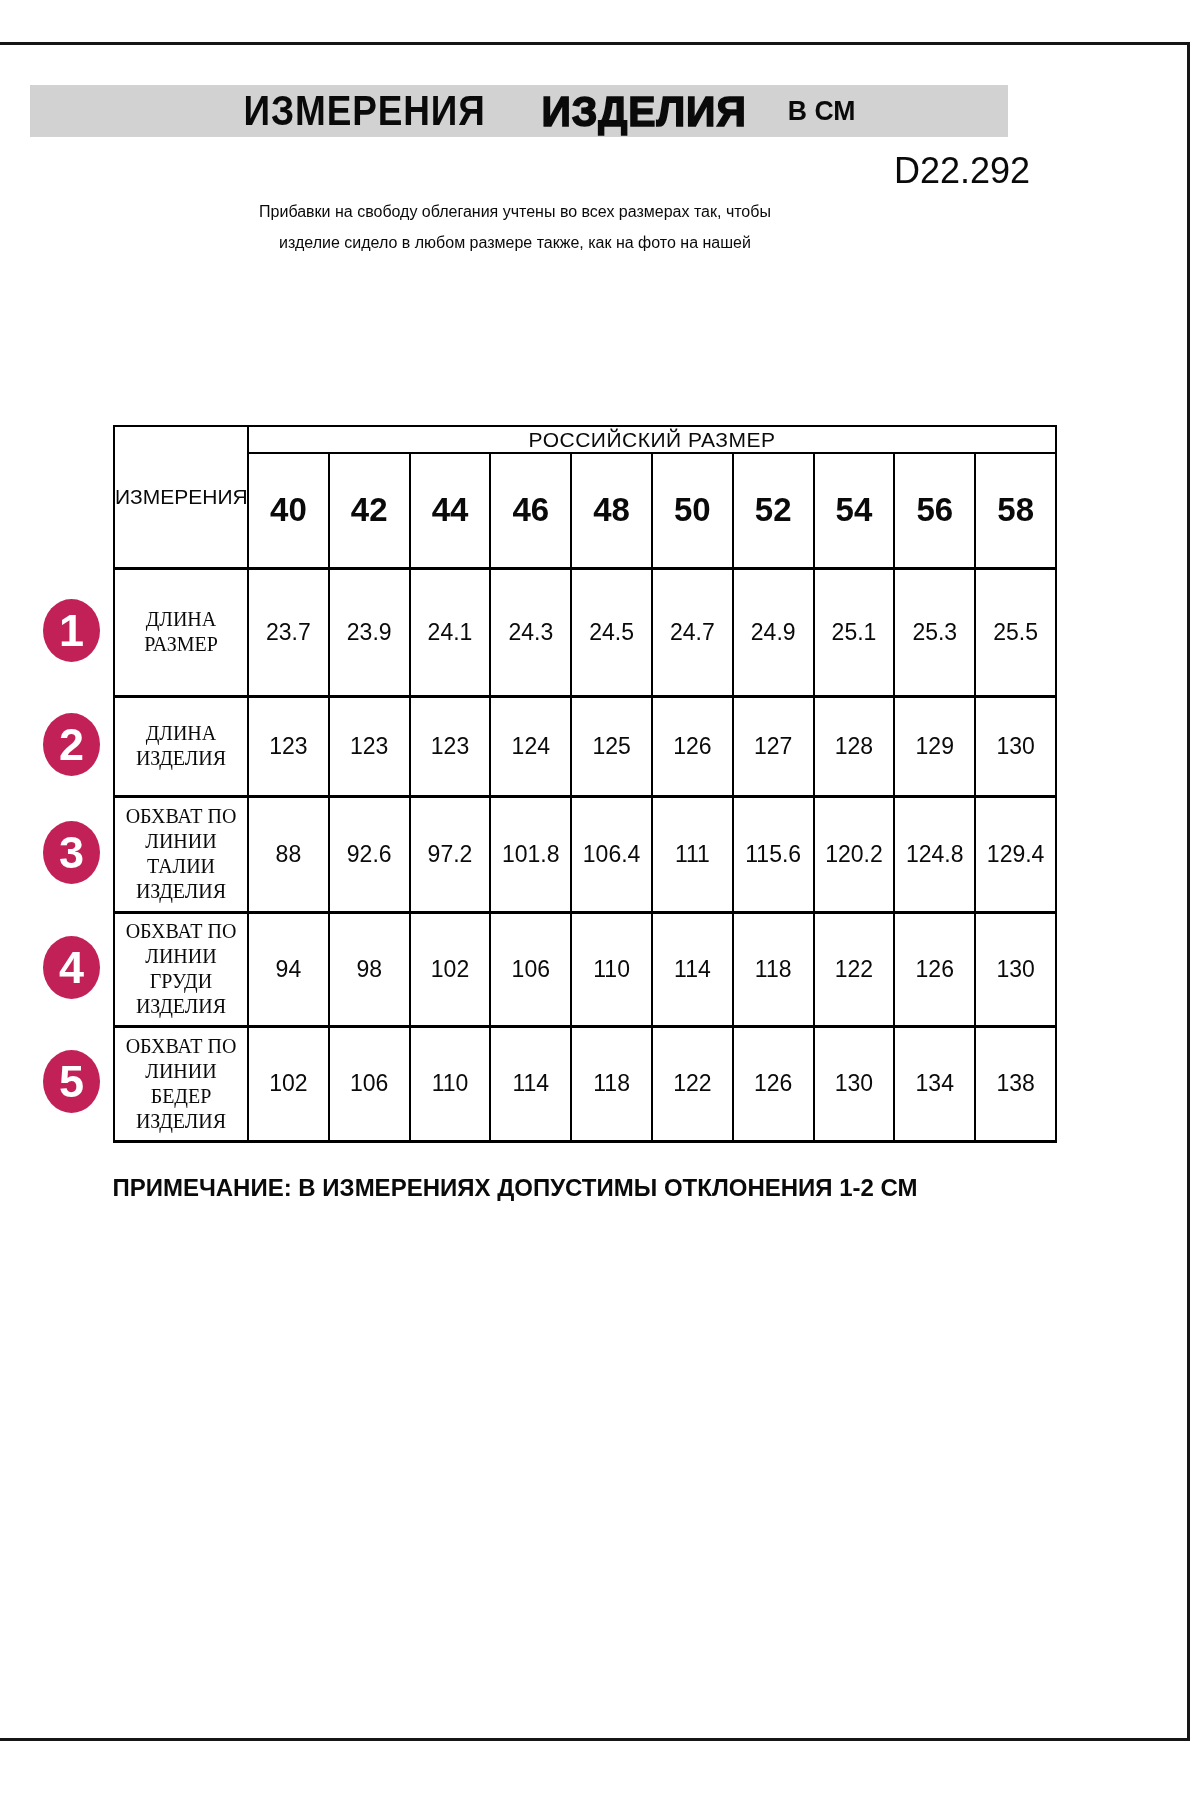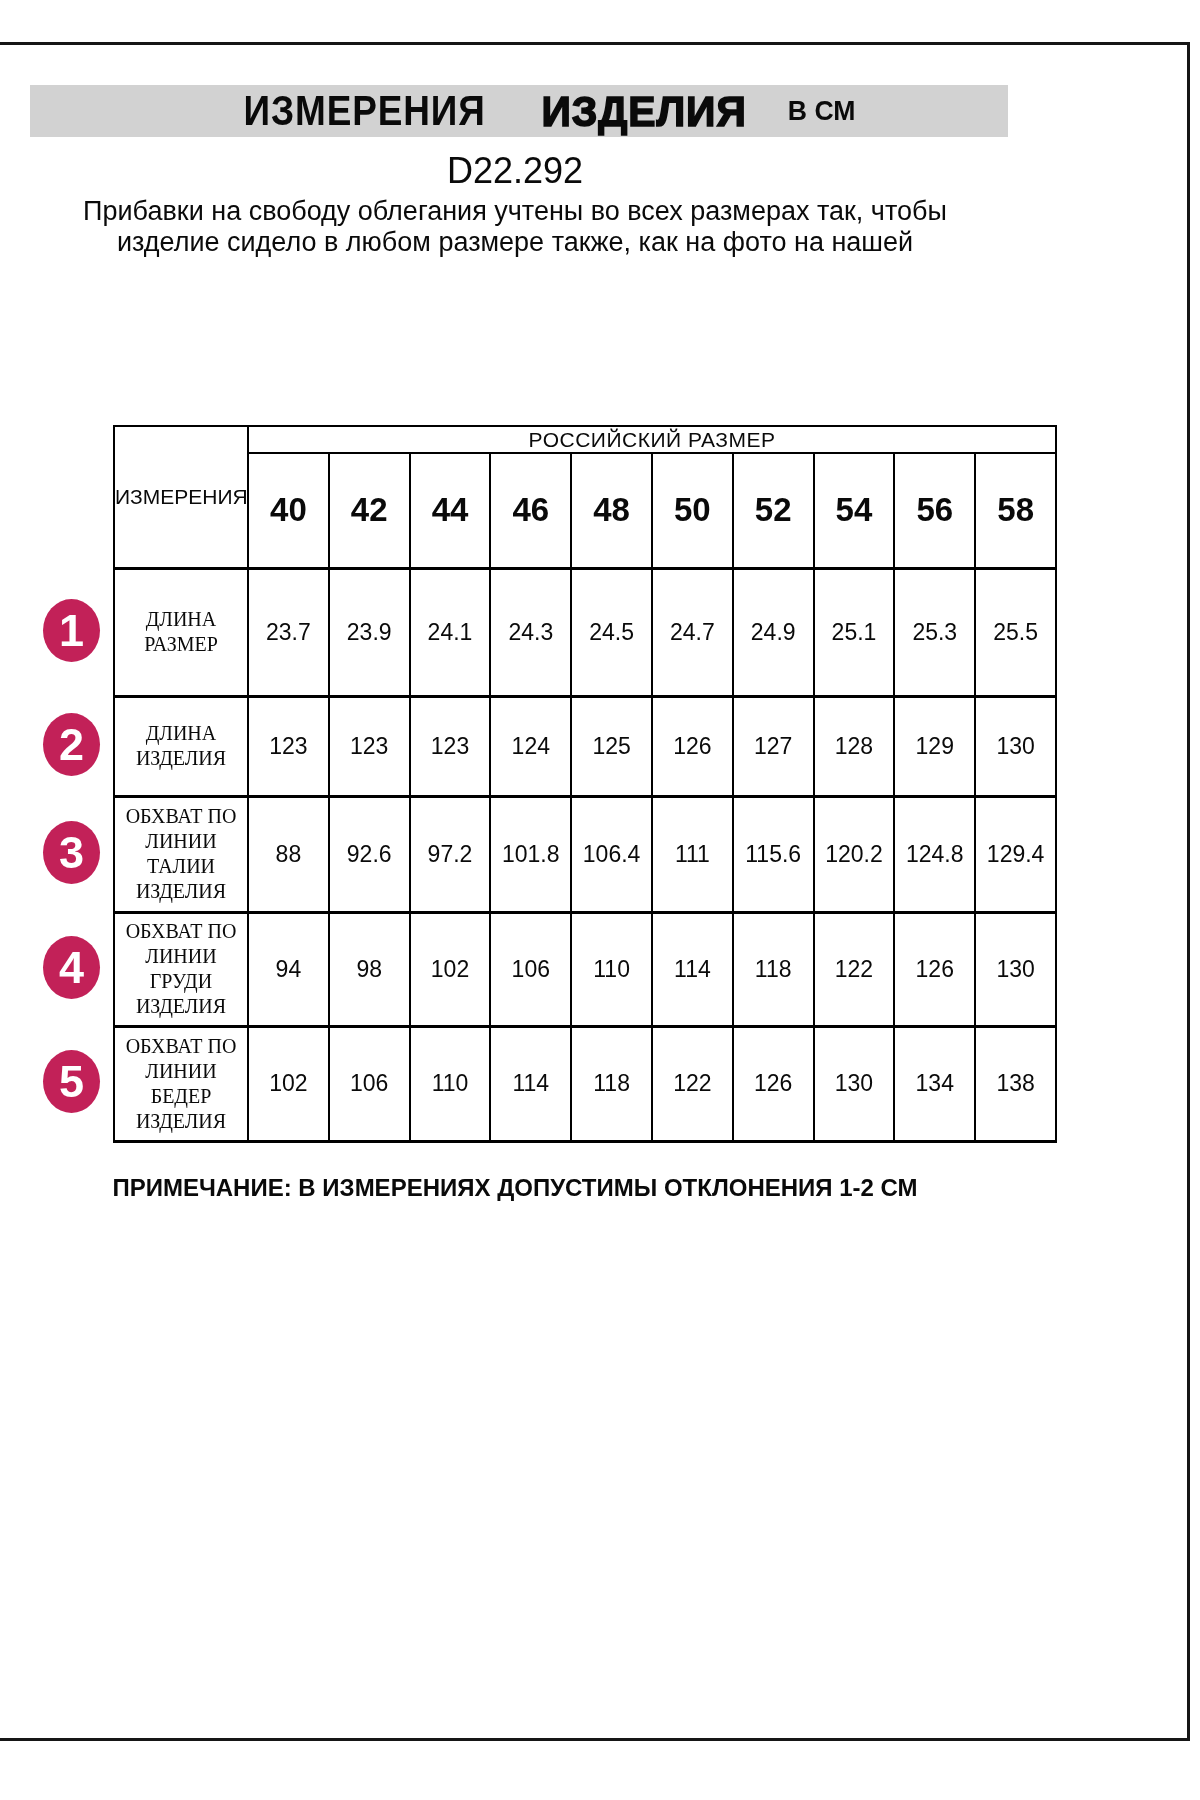--- a/index.html
+++ b/index.html
@@ -22,22 +22,22 @@
     position:absolute;left:30px;top:85px;width:978px;height:52px;
     background:#d2d2d2;
     display:flex;align-items:center;justify-content:center;
     padding-left:46px;box-sizing:border-box;
     white-space:nowrap;
   }
   .title-w1{font-size:42px;font-weight:700;transform:scaleX(0.88);letter-spacing:1px;}
   .title-w2{font-size:43px;font-weight:700;-webkit-text-stroke:1.6px #0a0a0a;margin-left:34px;letter-spacing:1px;transform:scaleX(0.95);}
   .title-unit{font-size:28px;font-weight:700;margin-left:34px;transform:scaleX(0.95);}
   .content-col{position:absolute;left:0;width:1030px;text-align:center;}
-  .model-code{top:150px;font-size:36px;font-weight:400;}
-  .intro-text{top:196px;font-size:27px;line-height:31px;font-weight:400;}
+  .model-code{top:150px;font-size:36px;font-weight:400;text-align:right;}
+  .intro-text{top:196px;font-size:16px;line-height:31px;font-weight:400;}
   .note-text{top:1174px;font-size:24px;font-weight:700;}
   .size-table{
     position:absolute;left:113px;top:425px;
     border-collapse:collapse;table-layout:fixed;
     width:942px;
   }
   .size-table td{
     border:2px solid #000;
     text-align:center;vertical-align:middle;
     padding:0;overflow:hidden;

